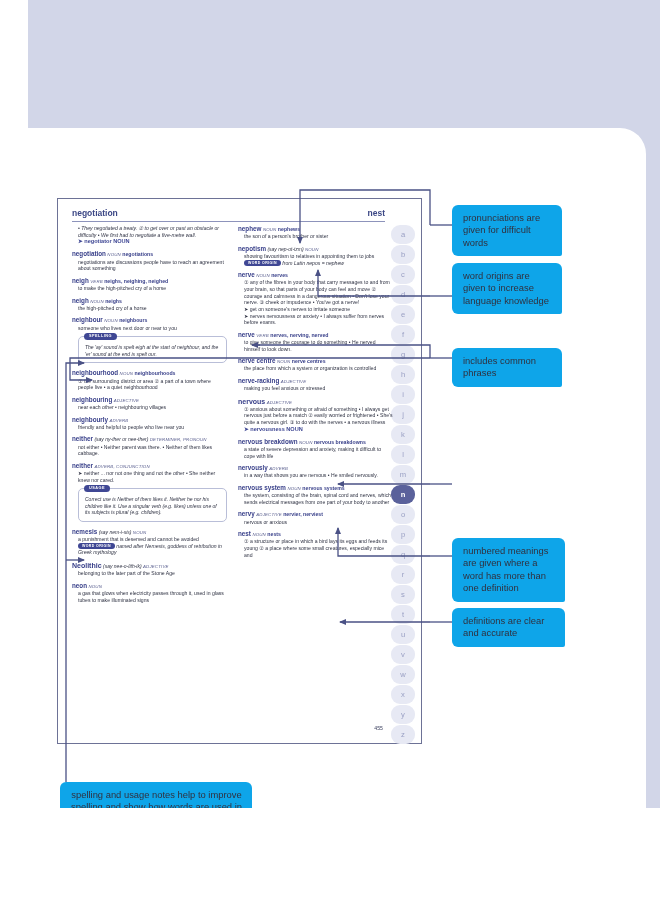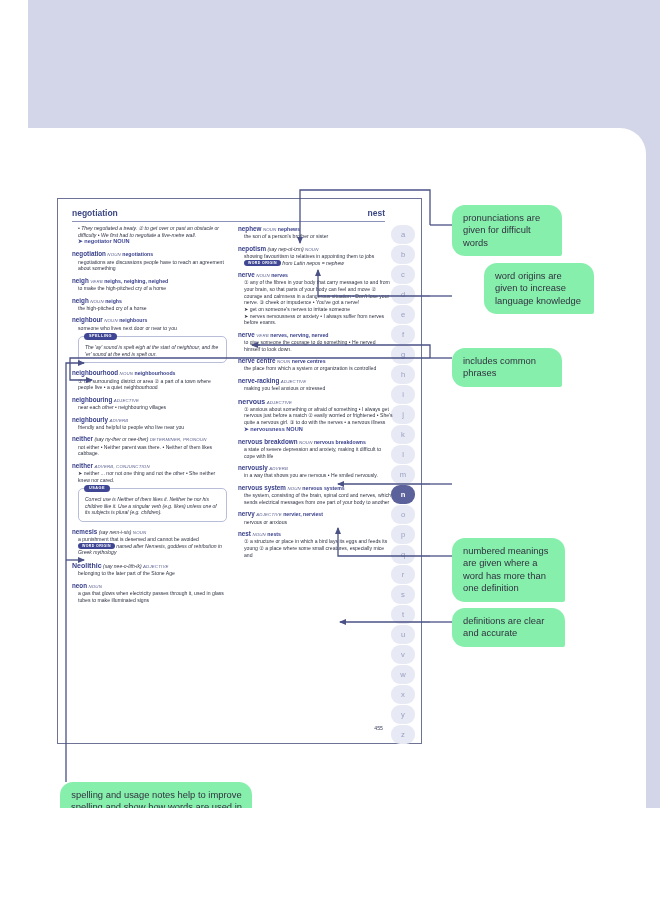--- a/index.html
+++ b/index.html
@@ -165,22 +165,22 @@
   .folio {
     position: absolute;
     right: 38px; bottom: 12px;
     font-size: 5.2px;
     color: #3a3f5e;
   }
 
   
   .callout {
     position: absolute;
-    background: #86efac;
-    border-radius: 13px;
+    background: #0ea5e9;
+    border-radius: 6px;
     border-bottom-right-radius: 2px;
     padding: 7px 10px 7px 11px;
     font-size: 9.4px;
     line-height: 1.32;
     color: #31313f;
   }
 
   
   .svg-layer {
     position: absolute; left: 0; top: 0;
@@ -428,21 +428,21 @@
           <span class="def">① a structure or place in which a bird lays its eggs and feeds its young ② a place where some small creatures, especially mice and</span>
         </div>
       </div>
 
       <div class="folio">455</div>
     </div>
   </div>
 
   <div class="callout" style="left:452px; top:205px; width:110px;">pronunciations are given for difficult words</div>
 
-  <div class="callout" style="left:452px; top:263px; width:110px;margin-left:32px;">word origins are given to increase language knowledge</div>
+  <div class="callout" style="left:452px; top:263px; width:110px;">word origins are given to increase language knowledge</div>
 
   <div class="callout" style="left:452px; top:348px; width:110px;">includes common phrases</div>
 
 
   <div class="callout" style="left:452px; top:538px; width:113px;">numbered meanings are given where a word has more than one definition</div>
 
   <div class="callout" style="left:452px; top:608px; width:113px;">definitions are clear and accurate</div>
 
   <div class="callout" style="left:60px; top:782px; width:192px;text-align:center;">spelling and usage notes help to improve spelling and show how words are used in English</div>
 

